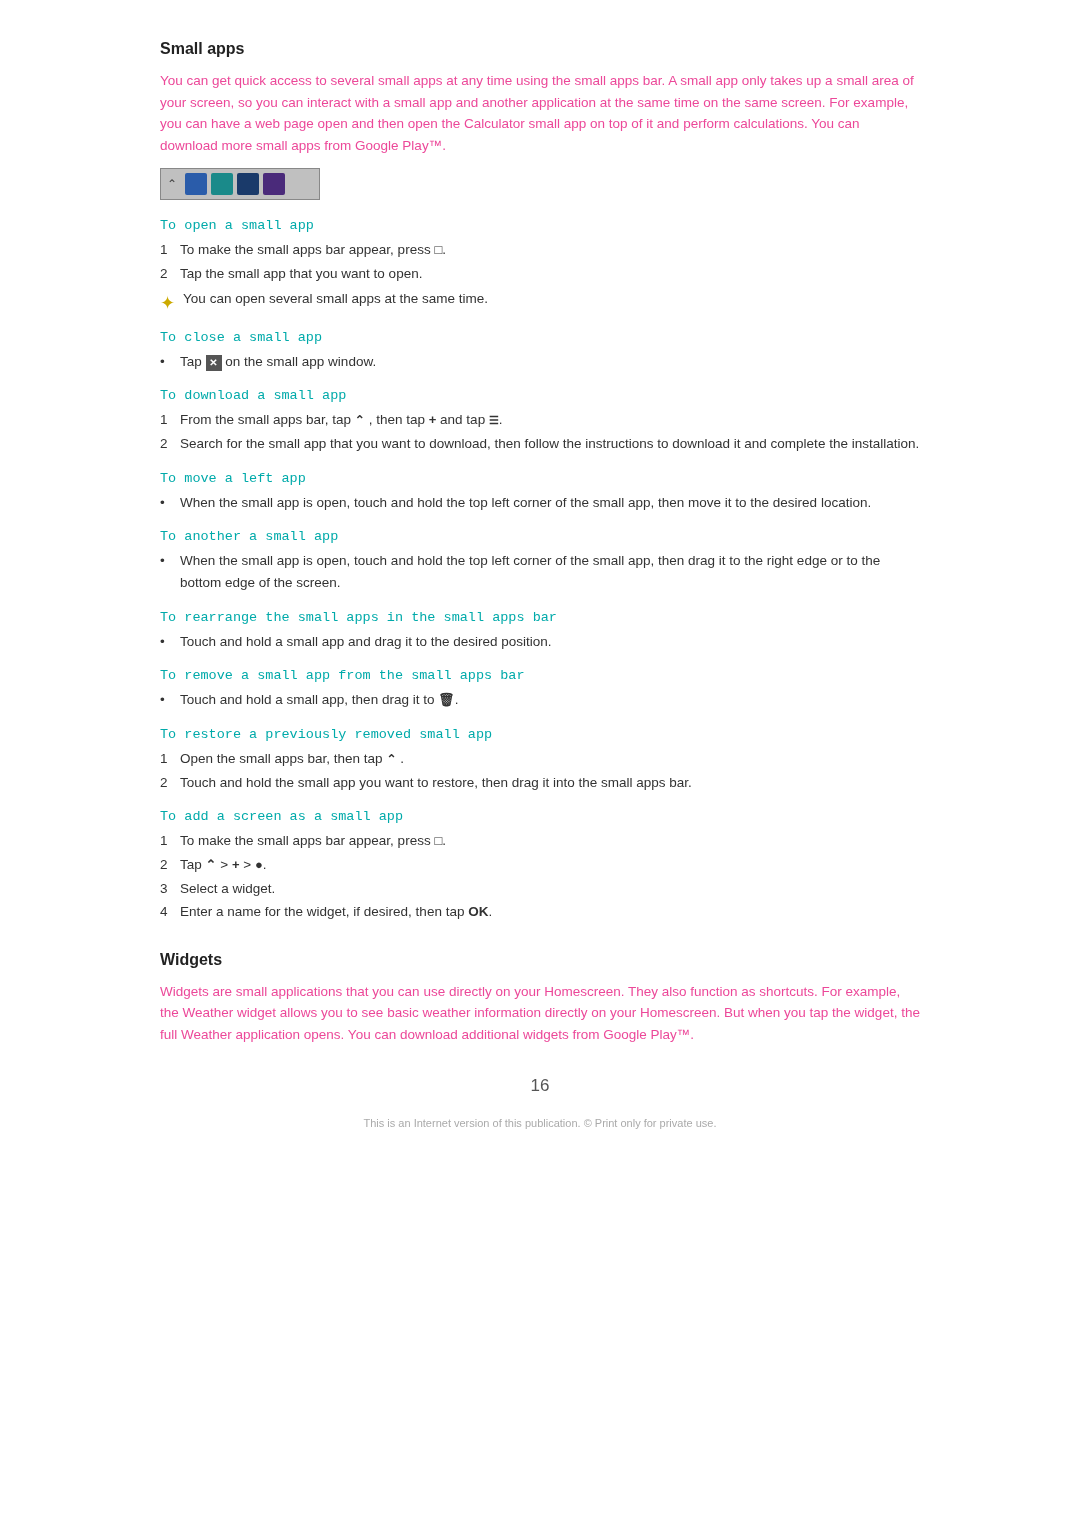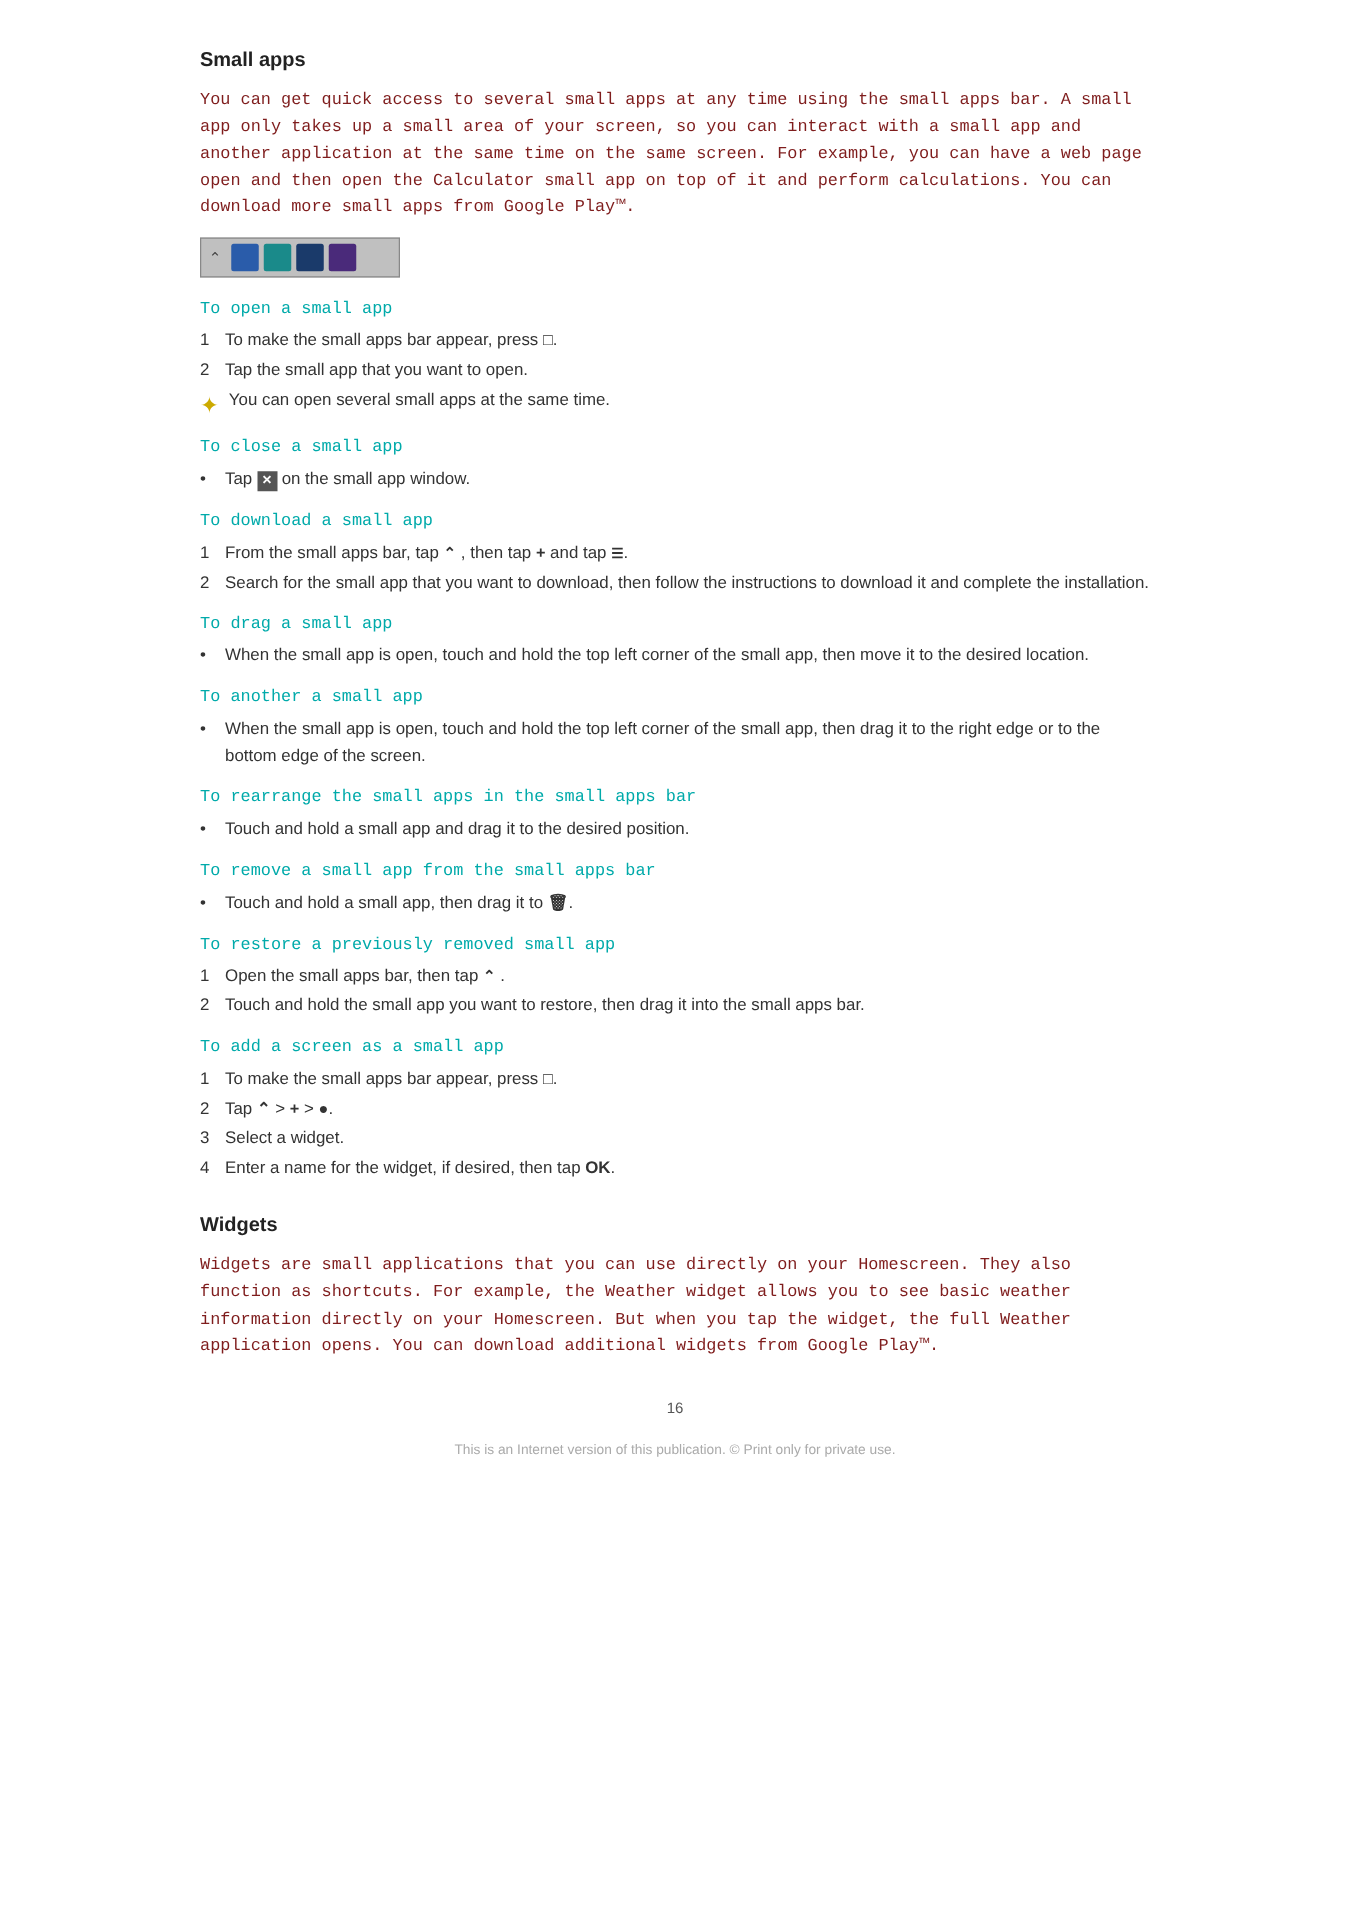--- a/index.html
+++ b/index.html
@@ -25,23 +25,22 @@
       font-size: 16px;
       font-weight: bold;
       color: #222222;
       margin-bottom: 12px;
       border-bottom: none;
     }
 
     p.body-text {
       font-size: 13.5px;
       line-height: 1.6;
-      color: #7f1d1d;
+      color: #ec4899;
       margin-bottom: 12px;
-      font-family: Liberation Mono, monospace;
     }
 
     .small-apps-bar {
       display: flex;
       align-items: center;
       border: 1px solid #888;
       background: #c0c0c0;
       width: 160px;
       height: 32px;
       padding: 3px 6px;
@@ -169,21 +168,21 @@
     .icon-filter {
       font-size: 11px;
     }
 
     .section-separator {
       margin-top: 28px;
     }
 
     .page-number {
       text-align: center;
-      font-size: 12px;
+      font-size: 17px;
       color: #555;
       margin-top: 30px;
       margin-bottom: 10px;
     }
 
     .footer-note {
       font-size: 11px;
       color: #aaa;
       text-align: center;
       margin-top: 21px;
@@ -254,21 +253,21 @@
         </span>
       </li>
       <li>
         <span class="num">2</span>
         <span>Search for the small app that you want to download, then follow the instructions to download it and complete the installation.</span>
       </li>
     </ol>
   </div>
 
   <div class="subsection">
-    <p class="subsection-title">To drag a small app</p>
+    <p class="subsection-title">To move a left app</p>
     <ul class="bullet-list">
       <li>
         <span class="bullet">•</span>
         <span>When the small app is open, touch and hold the top left corner of the small app, then move it to the desired location.</span>
       </li>
     </ul>
   </div>
 
   <div class="subsection">
     <p class="subsection-title">To another a small app</p>

